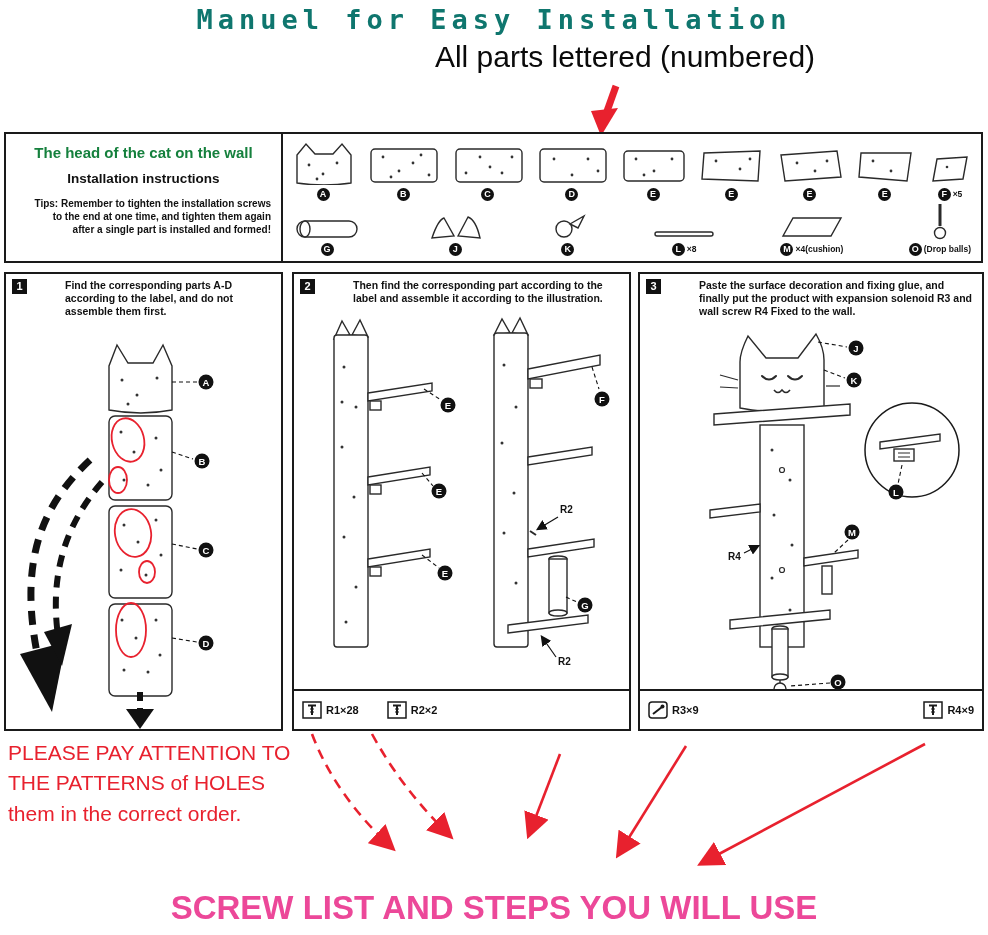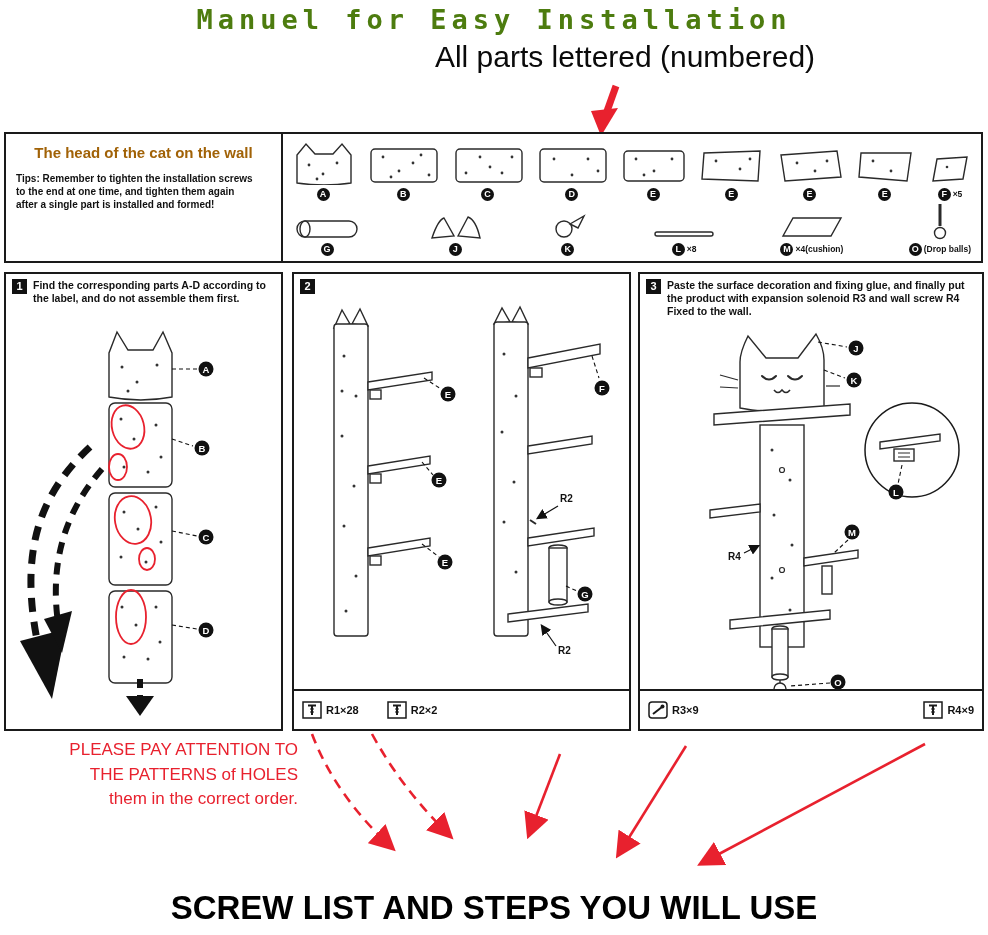--- a/index.html
+++ b/index.html
@@ -2,63 +2,63 @@
 <html><head>
 <meta charset="utf-8">
 <style>
   * { box-sizing: border-box; margin: 0; padding: 0; }
   html,body { background:#ffffff; }
   body { font-family:"Liberation Sans", sans-serif; }
   .page { position:relative; width:988px; height:935px; background:#fff; overflow:hidden; }
 
   .main-title { position:absolute; top:4px; left:0; width:100%; text-align:center;
     font-family:"DejaVu Sans Mono", monospace; font-weight:700; font-size:27px;
-    letter-spacing:5px; color:#4d7c0f; }
+    letter-spacing:5px; color:#0f766e; }
   .subtitle { position:absolute; top:40px; left:260px; width:730px; text-align:center;
     font-size:30px; color:#0a0a0a; }
 
   .down-arrow-svg { position:absolute; top:84px; left:582px; }
 
   .header-box { position:absolute; top:132px; left:4px; width:979px; height:131px;
     border:2px solid #1a1a1a; display:flex; background:#fff; }
   .hb-left { width:277px; border-right:2px solid #1a1a1a; padding:10px 10px 4px; }
-  .hb-title { font-weight:700; font-size:15px; text-align:center; color:#a16207; }
+  .hb-title { font-weight:700; font-size:15px; text-align:center; color:#15803d; }
   .hb-sub { font-weight:700; font-size:13.5px; text-align:center; margin-top:10px; color:#111; }
-  .hb-tips { font-weight:700; font-size:10px; margin-top:11px; line-height:1.3; color:#111; }
+  .hb-tips { font-weight:700; font-size:10px; margin-top:11px; line-height:1.3; color:#111;text-align:right; }
   .hb-right { flex:1; display:flex; flex-direction:column; justify-content:space-between; padding:7px 10px 5px; }
   .parts-row { display:flex; justify-content:space-between; align-items:flex-end; }
   .part { display:flex; flex-direction:column; align-items:center; gap:2px; }
   .part-label { display:flex; align-items:center; gap:2px; height:14px; }
   .circ { display:inline-block; width:13px; height:13px; border-radius:50%; background:#111;
     color:#fff; font-size:9px; font-weight:700; text-align:center; line-height:13px; }
   .qty { font-size:8.5px; font-weight:700; color:#111; white-space:nowrap; }
 
   .panel { position:absolute; top:272px; height:459px; border:2px solid #1a1a1a; background:#fff; }
   .panel-1 { left:4px; width:279px; }
   .panel-2 { left:292px; width:339px; }
   .panel-3 { left:638px; width:346px; }
   .panel-header { display:flex; gap:6px; padding:5px 6px 2px; align-items:flex-start; }
   .badge { flex:0 0 auto; width:15px; height:15px; background:#111; color:#fff;
     font-size:11px; font-weight:700; text-align:center; line-height:15px; }
-  .panel-text { font-weight:700; font-size:10.5px; line-height:1.25; color:#111; }
+  .panel-text { font-weight:700; font-size:10.5px; line-height:1.25; color:#111;margin-left:32px; }
   .diagram { display:block; }
 
   .screw-strip { position:absolute; left:0; right:0; bottom:0; height:40px;
     border-top:2px solid #1a1a1a; display:flex; align-items:center; padding:0 8px; gap:28px; background:#fff; }
   .screw-strip.spread { justify-content:space-between; gap:16px; }
   .screw-entry { display:flex; align-items:center; gap:4px; }
   .screw-label { font-weight:700; font-size:11px; color:#111; }
 
   .warning { position:absolute; top:738px; left:8px; width:290px; color:#e8212e;
-    font-size:17px; line-height:1.45; text-align:right; }
+    font-size:21px; line-height:1.45; text-align:left; }
 
   .arrows-overlay { position:absolute; top:722px; left:0; }
 
   .bottom-title { position:absolute; top:889px; left:0; width:100%; text-align:center;
-    color:#000000; font-weight:700; font-size:33px; }
+    color:#ec4899; font-weight:700; font-size:33px; }
 
   svg text { font-family:"Liberation Sans", sans-serif; }
   .lbl-circle { fill:#111; }
   .lbl-text { fill:#fff; font-size:9.5px; font-weight:700; text-anchor:middle; }
   .ref-text { fill:#111; font-size:10px; font-weight:700; }
   .leader { stroke:#111; stroke-width:1.1; stroke-dasharray:4 3; fill:none; }
   .outline { stroke:#2a2a2a; stroke-width:1.4; fill:#fff; }
   .dot { fill:#333; }
   .red-oval { stroke:#e8212e; stroke-width:1.8; fill:none; }
 </style>
@@ -71,20 +71,21 @@
   <div class="subtitle">All parts lettered (numbered)</div>
 
   <svg class="down-arrow-svg" width="46" height="52" viewBox="0 0 46 52">
     <line x1="34" y1="2" x2="24" y2="30" stroke="#e8212e" stroke-width="7"></line>
     <polygon points="9,27 36,24 19,52" fill="#e8212e"></polygon>
   </svg>
 
   <div class="header-box">
     <div class="hb-left">
       <div class="hb-title">The head of the cat on the wall</div>
+      <div class="hb-sub">Installation instructions</div>
       <div class="hb-tips">
         <div>Tips: Remember to tighten the installation screws</div>
         <div>to the end at one time, and tighten them again</div>
         <div>after a single part is installed and formed!</div>
       </div>
     </div>
 
     <div class="hb-right">
       <div class="parts-row">
 
@@ -349,20 +350,21 @@
         <polygon points="38,312 66,304 56,346" fill="#111"></polygon>
         <line x1="134" y1="372" x2="134" y2="389" stroke="#111" stroke-width="6" stroke-dasharray="9 7"></line>
         <polygon points="120,389 148,389 134,409" fill="#111"></polygon>
       </g>
     </svg>
   </div>
 
   <div class="panel panel-2">
     <div class="panel-header">
       <div class="badge">2</div>
+      <div class="panel-text">Then find the corresponding part according to the label and assemble it according to the illustration.</div>
     </div>
     <svg class="diagram" width="335" height="394" viewBox="0 0 335 394">
       <defs>
         <marker id="ah2" markerWidth="9" markerHeight="9" refX="7" refY="4.5" orient="auto">
           <polygon points="0,0 9,4.5 0,9" fill="#111"></polygon>
         </marker>
       </defs>
       <g>
         <polygon class="outline" points="40,32 48,14 56,28"></polygon>
         <polygon class="outline" points="58,28 66,13 74,30"></polygon>

